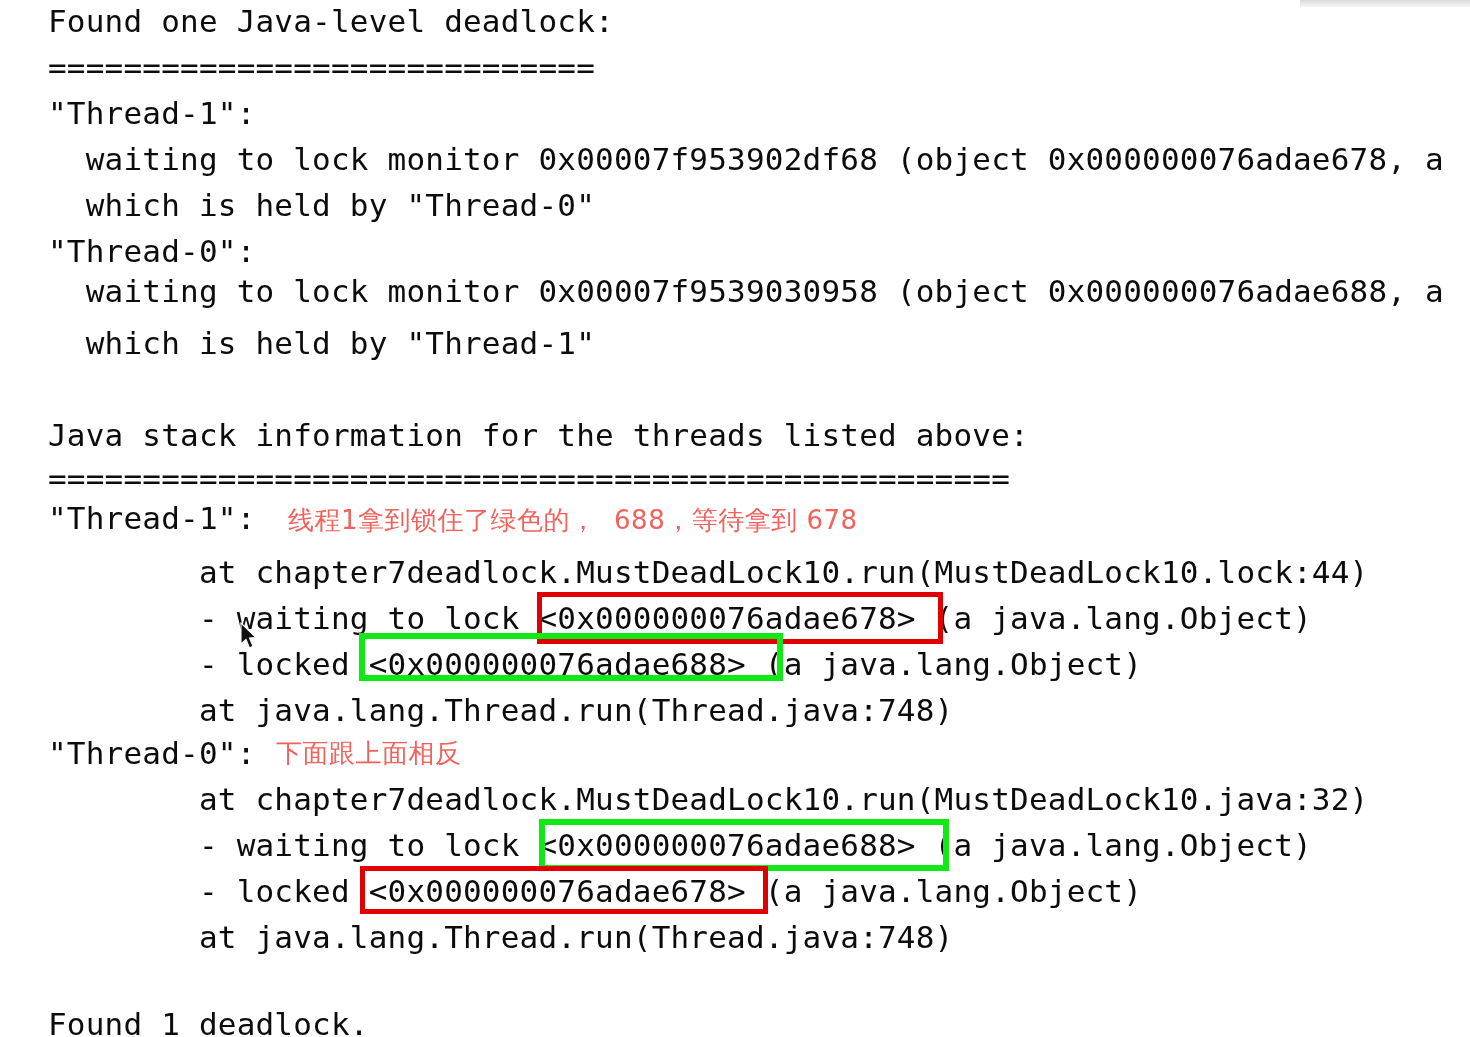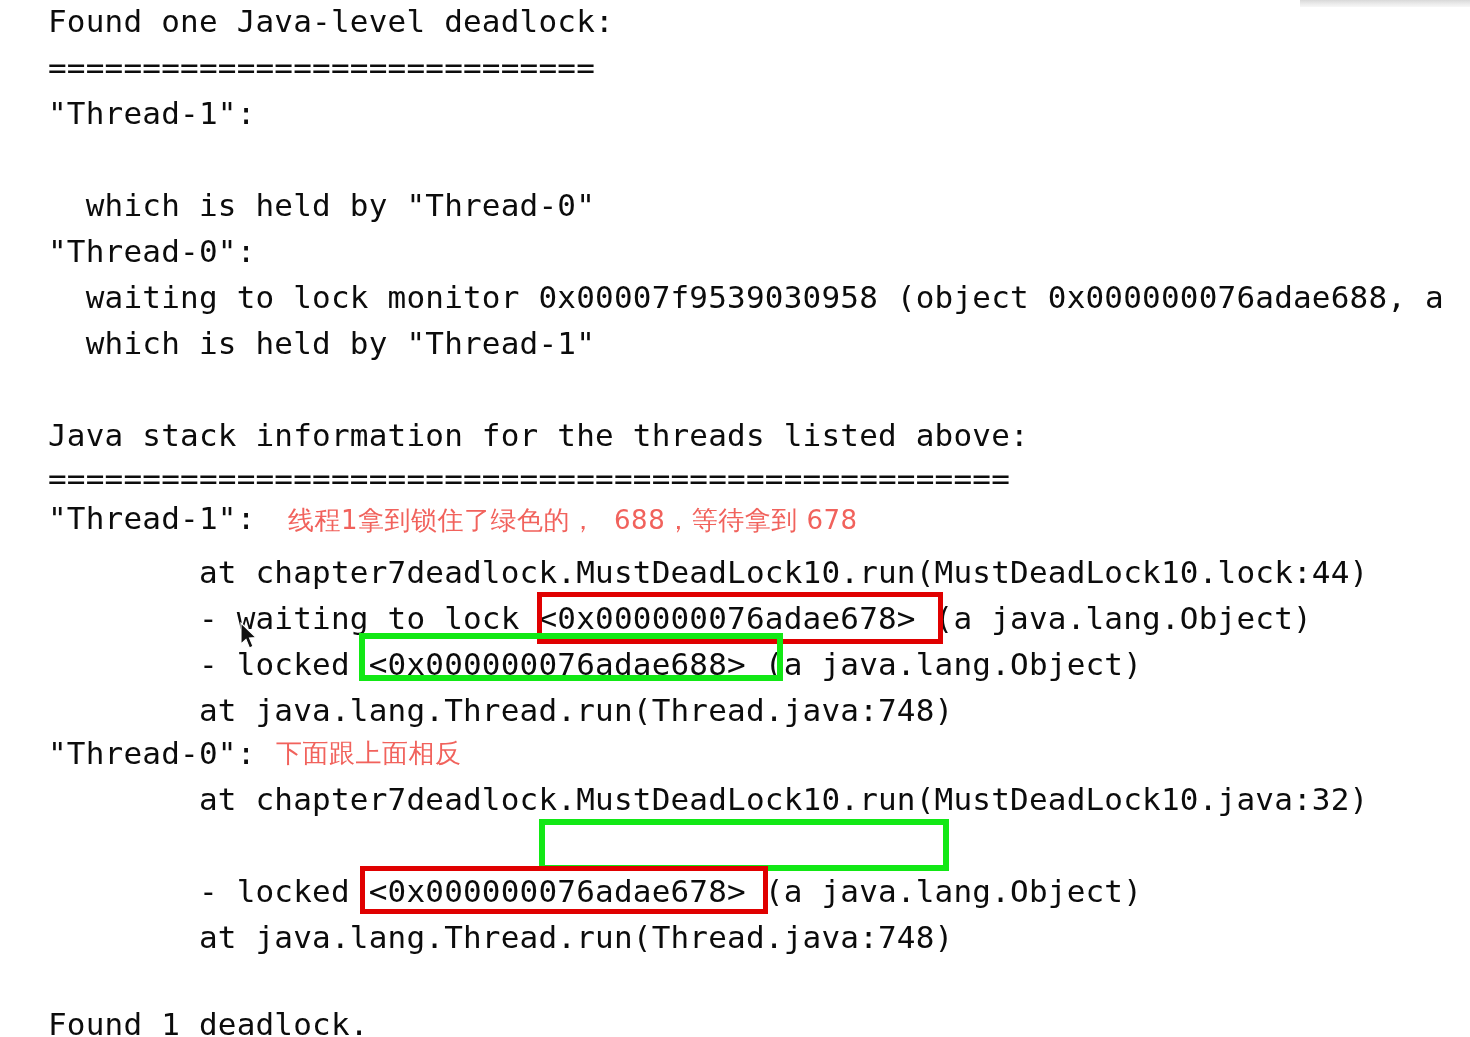--- a/index.html
+++ b/index.html
@@ -88,34 +88,36 @@
 <body>
 
 <div id="screen">
 
   <div id="top-chrome"></div>
 
   <div id="console">
     <div class="line" style="top:-2px">Found one Java-level deadlock:</div>
     <div class="line" style="top:44px">=============================</div>
     <div class="line" style="top:90px">"Thread-1":</div>
+    <div class="line" style="top:136px">  waiting to lock monitor 0x00007f953902df68 (object 0x000000076adae678, a</div>
     <div class="line" style="top:182px">  which is held by "Thread-0"</div>
     <div class="line" style="top:228px">"Thread-0":</div>
-    <div class="line" style="top:274px">  waiting to lock monitor 0x00007f9539030958 (object 0x000000076adae688, a</div>
+    <div class="line" style="top:268px">  waiting to lock monitor 0x00007f9539030958 (object 0x000000076adae688, a</div>
     <div class="line" style="top:320px">  which is held by "Thread-1"</div>
     <div class="line blank" style="top:366px"></div>
     <div class="line" style="top:412px">Java stack information for the threads listed above:</div>
     <div class="line" style="top:455px">===================================================</div>
     <div class="line" style="top:495px">"Thread-1":</div>
     <div class="line" style="top:549px">        at chapter7deadlock.MustDeadLock10.run(MustDeadLock10.lock:44)</div>
     <div class="line" style="top:595px">        - waiting to lock &lt;0x000000076adae678&gt; (a java.lang.Object)</div>
     <div class="line" style="top:641px">        - locked &lt;0x000000076adae688&gt; (a java.lang.Object)</div>
     <div class="line" style="top:687px">        at java.lang.Thread.run(Thread.java:748)</div>
     <div class="line" style="top:730px">"Thread-0":</div>
     <div class="line" style="top:776px">        at chapter7deadlock.MustDeadLock10.run(MustDeadLock10.java:32)</div>
+    <div class="line" style="top:822px">        - waiting to lock &lt;0x000000076adae688&gt; (a java.lang.Object)</div>
     <div class="line" style="top:868px">        - locked &lt;0x000000076adae678&gt; (a java.lang.Object)</div>
     <div class="line" style="top:914px">        at java.lang.Thread.run(Thread.java:748)</div>
     <div class="line blank" style="top:960px"></div>
     <div class="line" style="top:1001px">Found 1 deadlock.</div>
   </div>
 
   <div class="box box-red" style="left:537px; top:592px; width:406px; height:52px;"></div>
 
   <div class="box box-green" style="left:359px; top:633px; width:424px; height:48px;"></div>
 

